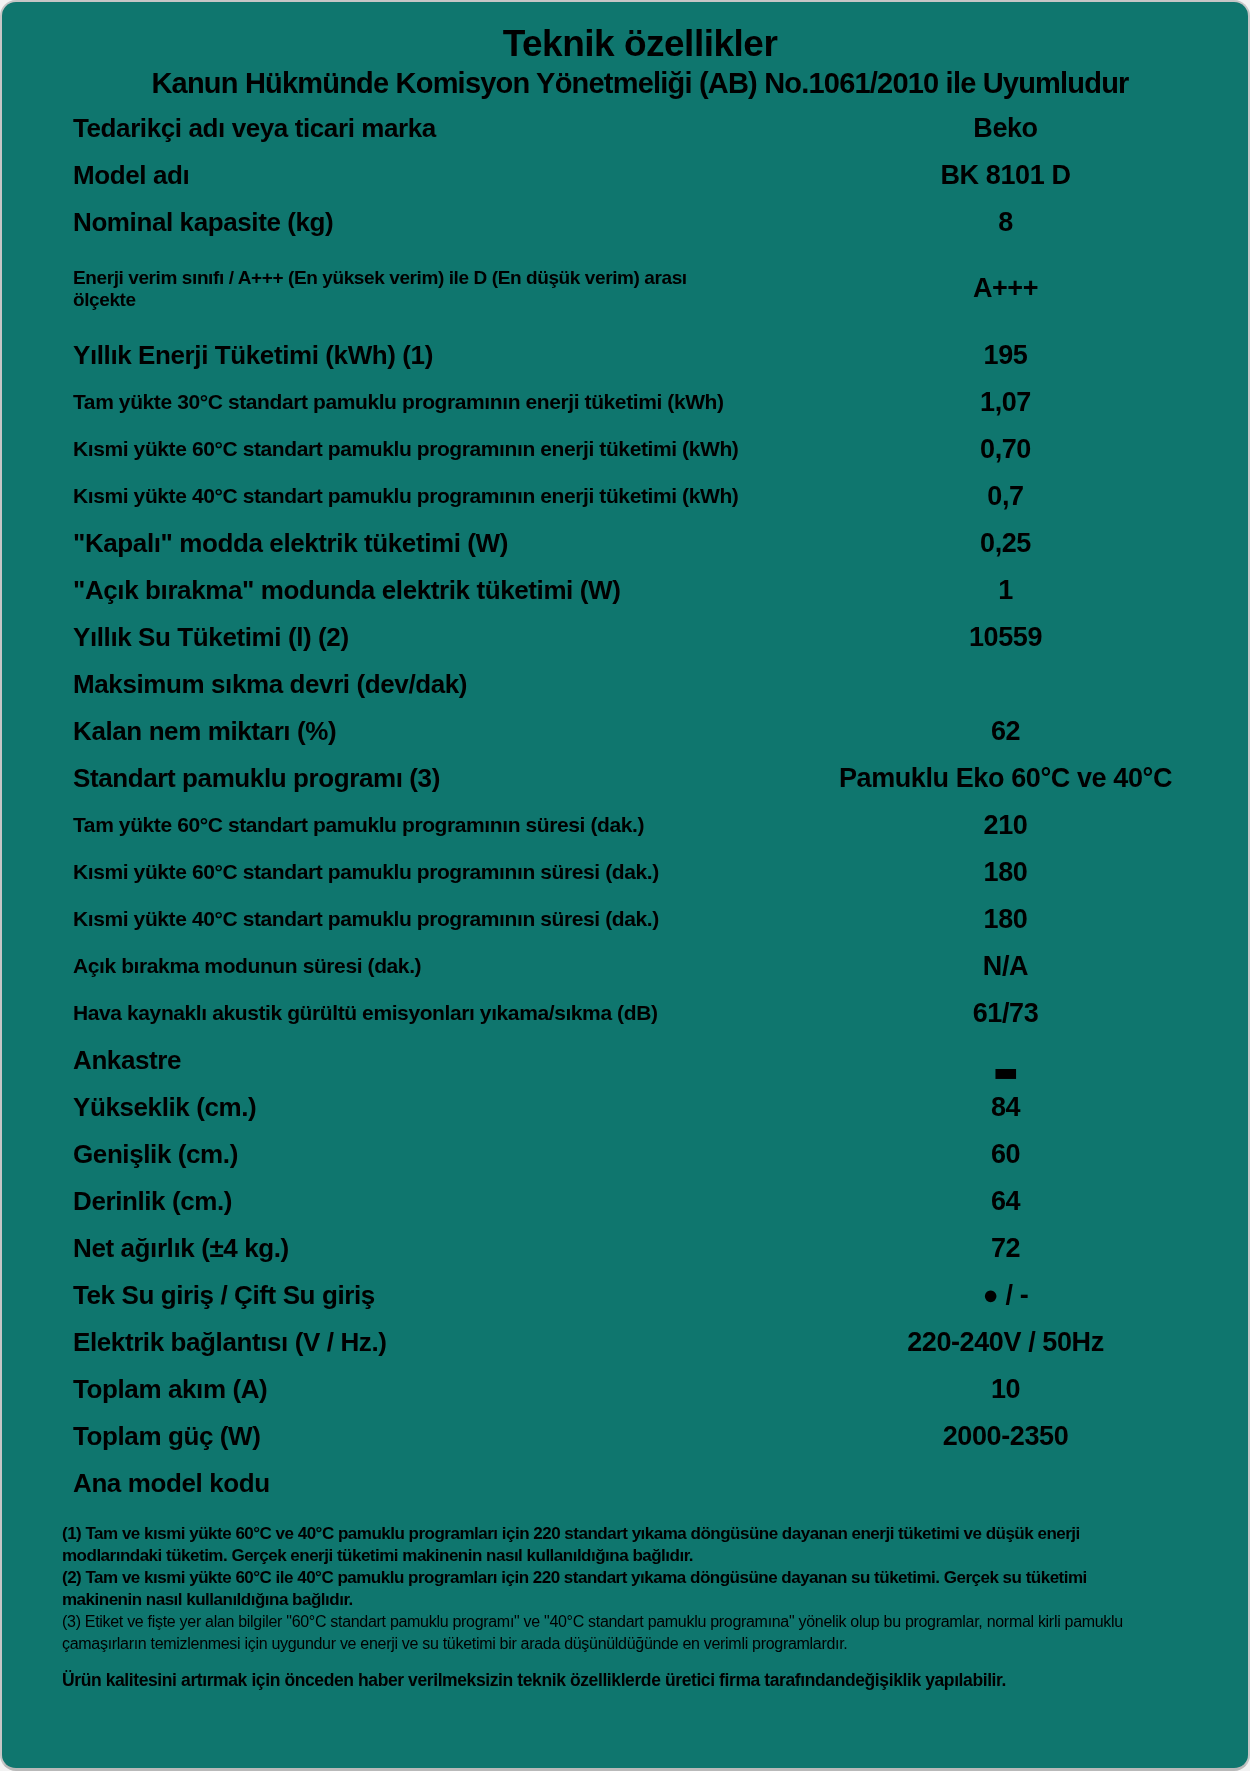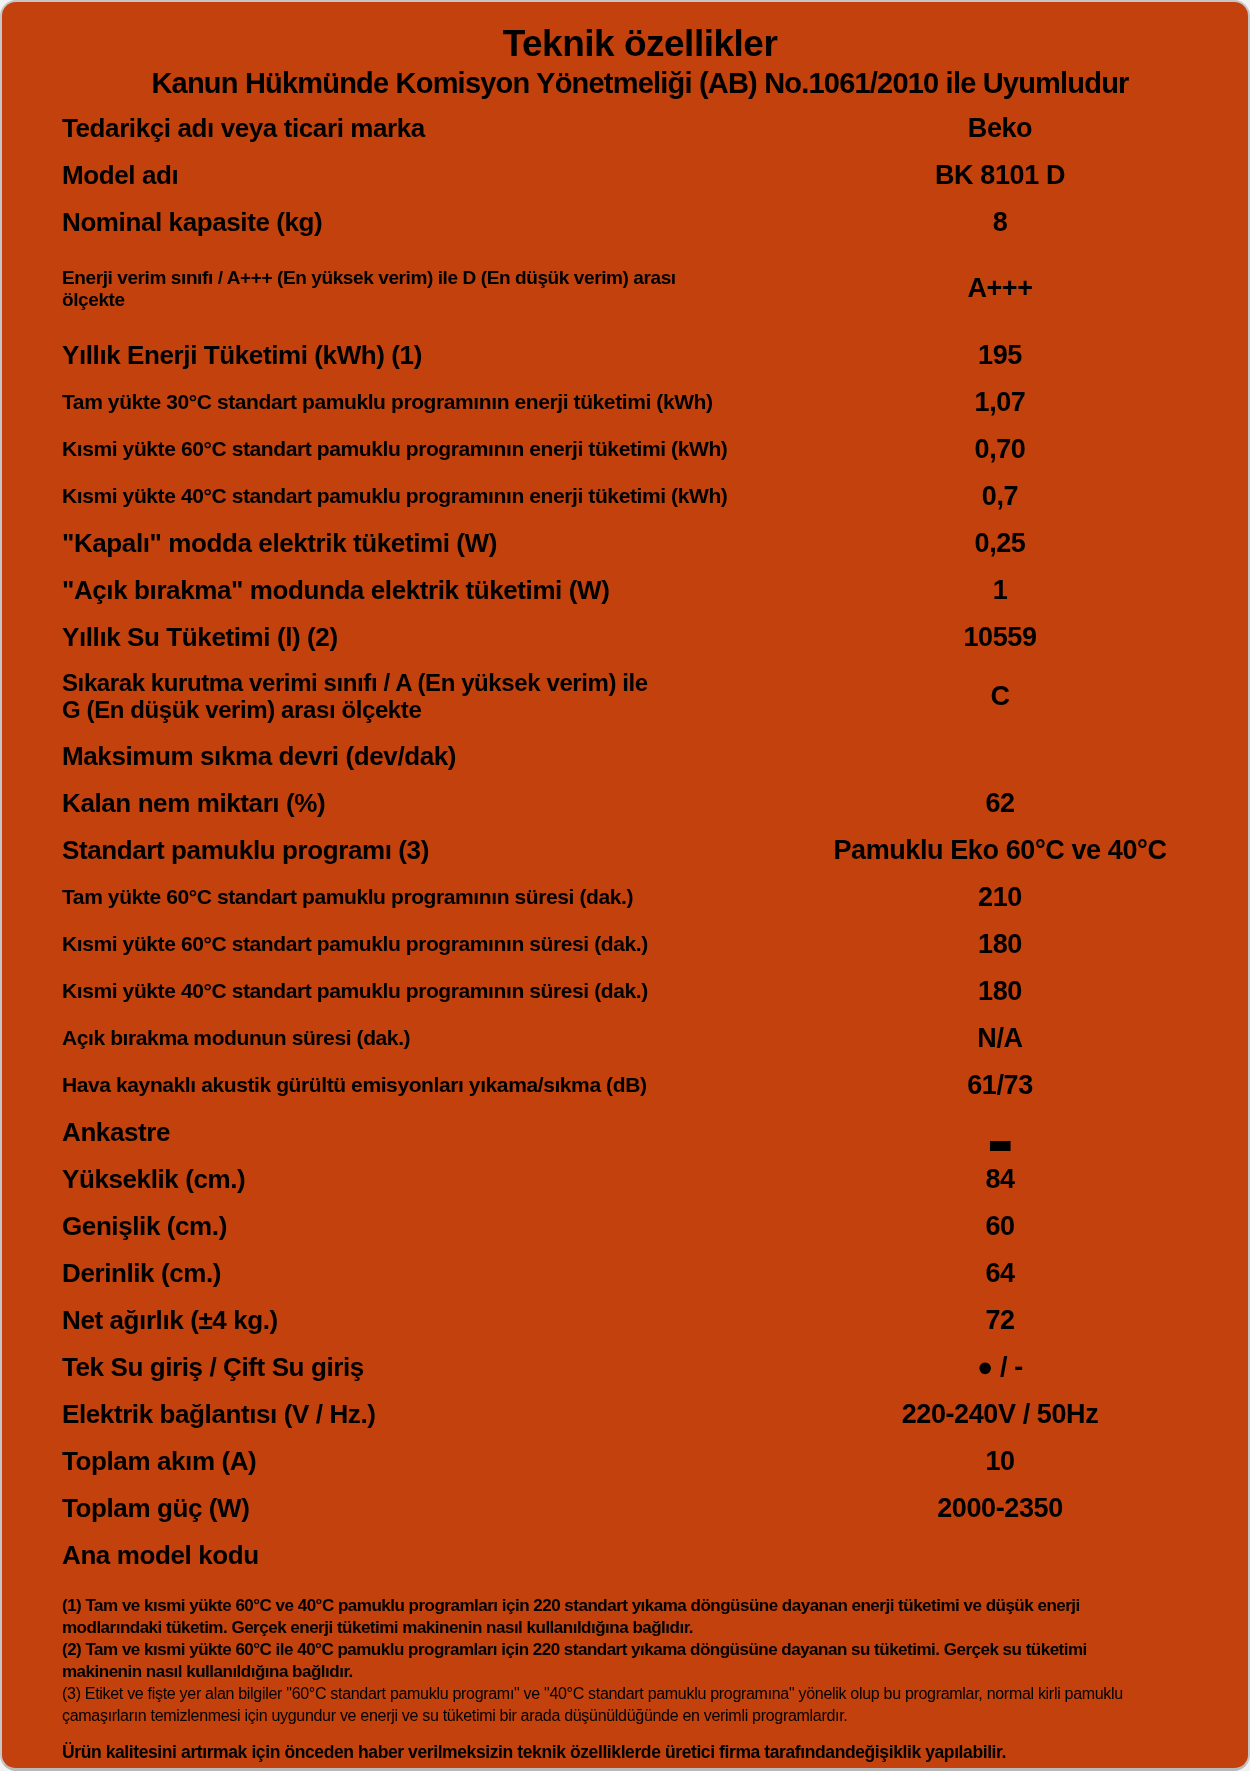--- a/index.html
+++ b/index.html
@@ -1,21 +1,21 @@
 <!DOCTYPE html>
 <html><head>
 <meta charset="utf-8">
 <style>
   html,body{margin:0;padding:0;background:#f2f2f2;}
   body{width:1250px;height:1771px;position:relative;font-family:"Liberation Sans","DejaVu Sans",sans-serif;color:#000;}
-  .page{position:absolute;inset:0;box-sizing:border-box;background:#c2410c;border:2px solid #c6c6c6;
+  .page{position:absolute;inset:0;box-sizing:border-box;background:#0f766e;border:2px solid #c6c6c6;
         border-bottom:3px solid #b9b9b9;border-radius:16px;padding:16px 30px 8px 60px;overflow:hidden;}
   .title{font-size:37px;font-weight:bold;text-align:center;margin:6px 0 0;letter-spacing:-0.5px;line-height:1.1;}
   .subtitle{font-size:29px;font-weight:bold;text-align:center;margin:3px 0 0;letter-spacing:-0.8px;line-height:1.1;}
-  .spec-table{margin-top:5px;}
+  .spec-table{margin-top:5px;margin-left:11px;}
   .row{display:flex;align-items:center;}
   .row .label{width:720px;font-weight:bold;letter-spacing:-0.4px;white-space:pre-line;line-height:1.12;}
   .row .value{flex:1;text-align:center;font-weight:bold;font-size:27px;letter-spacing:-0.4px;}
   .row-lg{height:47px;}
   .row-lg .label{font-size:26px;}
   .row-sm{height:47px;}
   .row-sm .label{font-size:21px;}
   .row-lg.two-line{height:72px;}
   .row-lg.two-line .label{font-size:24px;}
   .row-sm.two-line{height:86px;justify-content:flex-end;}
@@ -72,25 +72,20 @@
     <div class="label">"Kapalı" modda elektrik tüketimi (W)</div>
     <div class="value">0,25</div>
   </div>
       <div class="row row-lg">
     <div class="label">"Açık bırakma" modunda elektrik tüketimi (W)</div>
     <div class="value">1</div>
   </div>
       <div class="row row-lg">
     <div class="label">Yıllık Su Tüketimi (l) (2)</div>
     <div class="value">10559</div>
-  </div>
-      <div class="row row-lg two-line">
-    <div class="label">Sıkarak kurutma verimi sınıfı / A (En yüksek verim) ile
-G (En düşük verim) arası ölçekte</div>
-    <div class="value">C</div>
   </div>
       <div class="row row-lg">
     <div class="label">Maksimum sıkma devri (dev/dak)</div>
   </div>
       <div class="row row-lg">
     <div class="label">Kalan nem miktarı (%)</div>
     <div class="value">62</div>
   </div>
       <div class="row row-lg">
     <div class="label">Standart pamuklu programı (3)</div>

